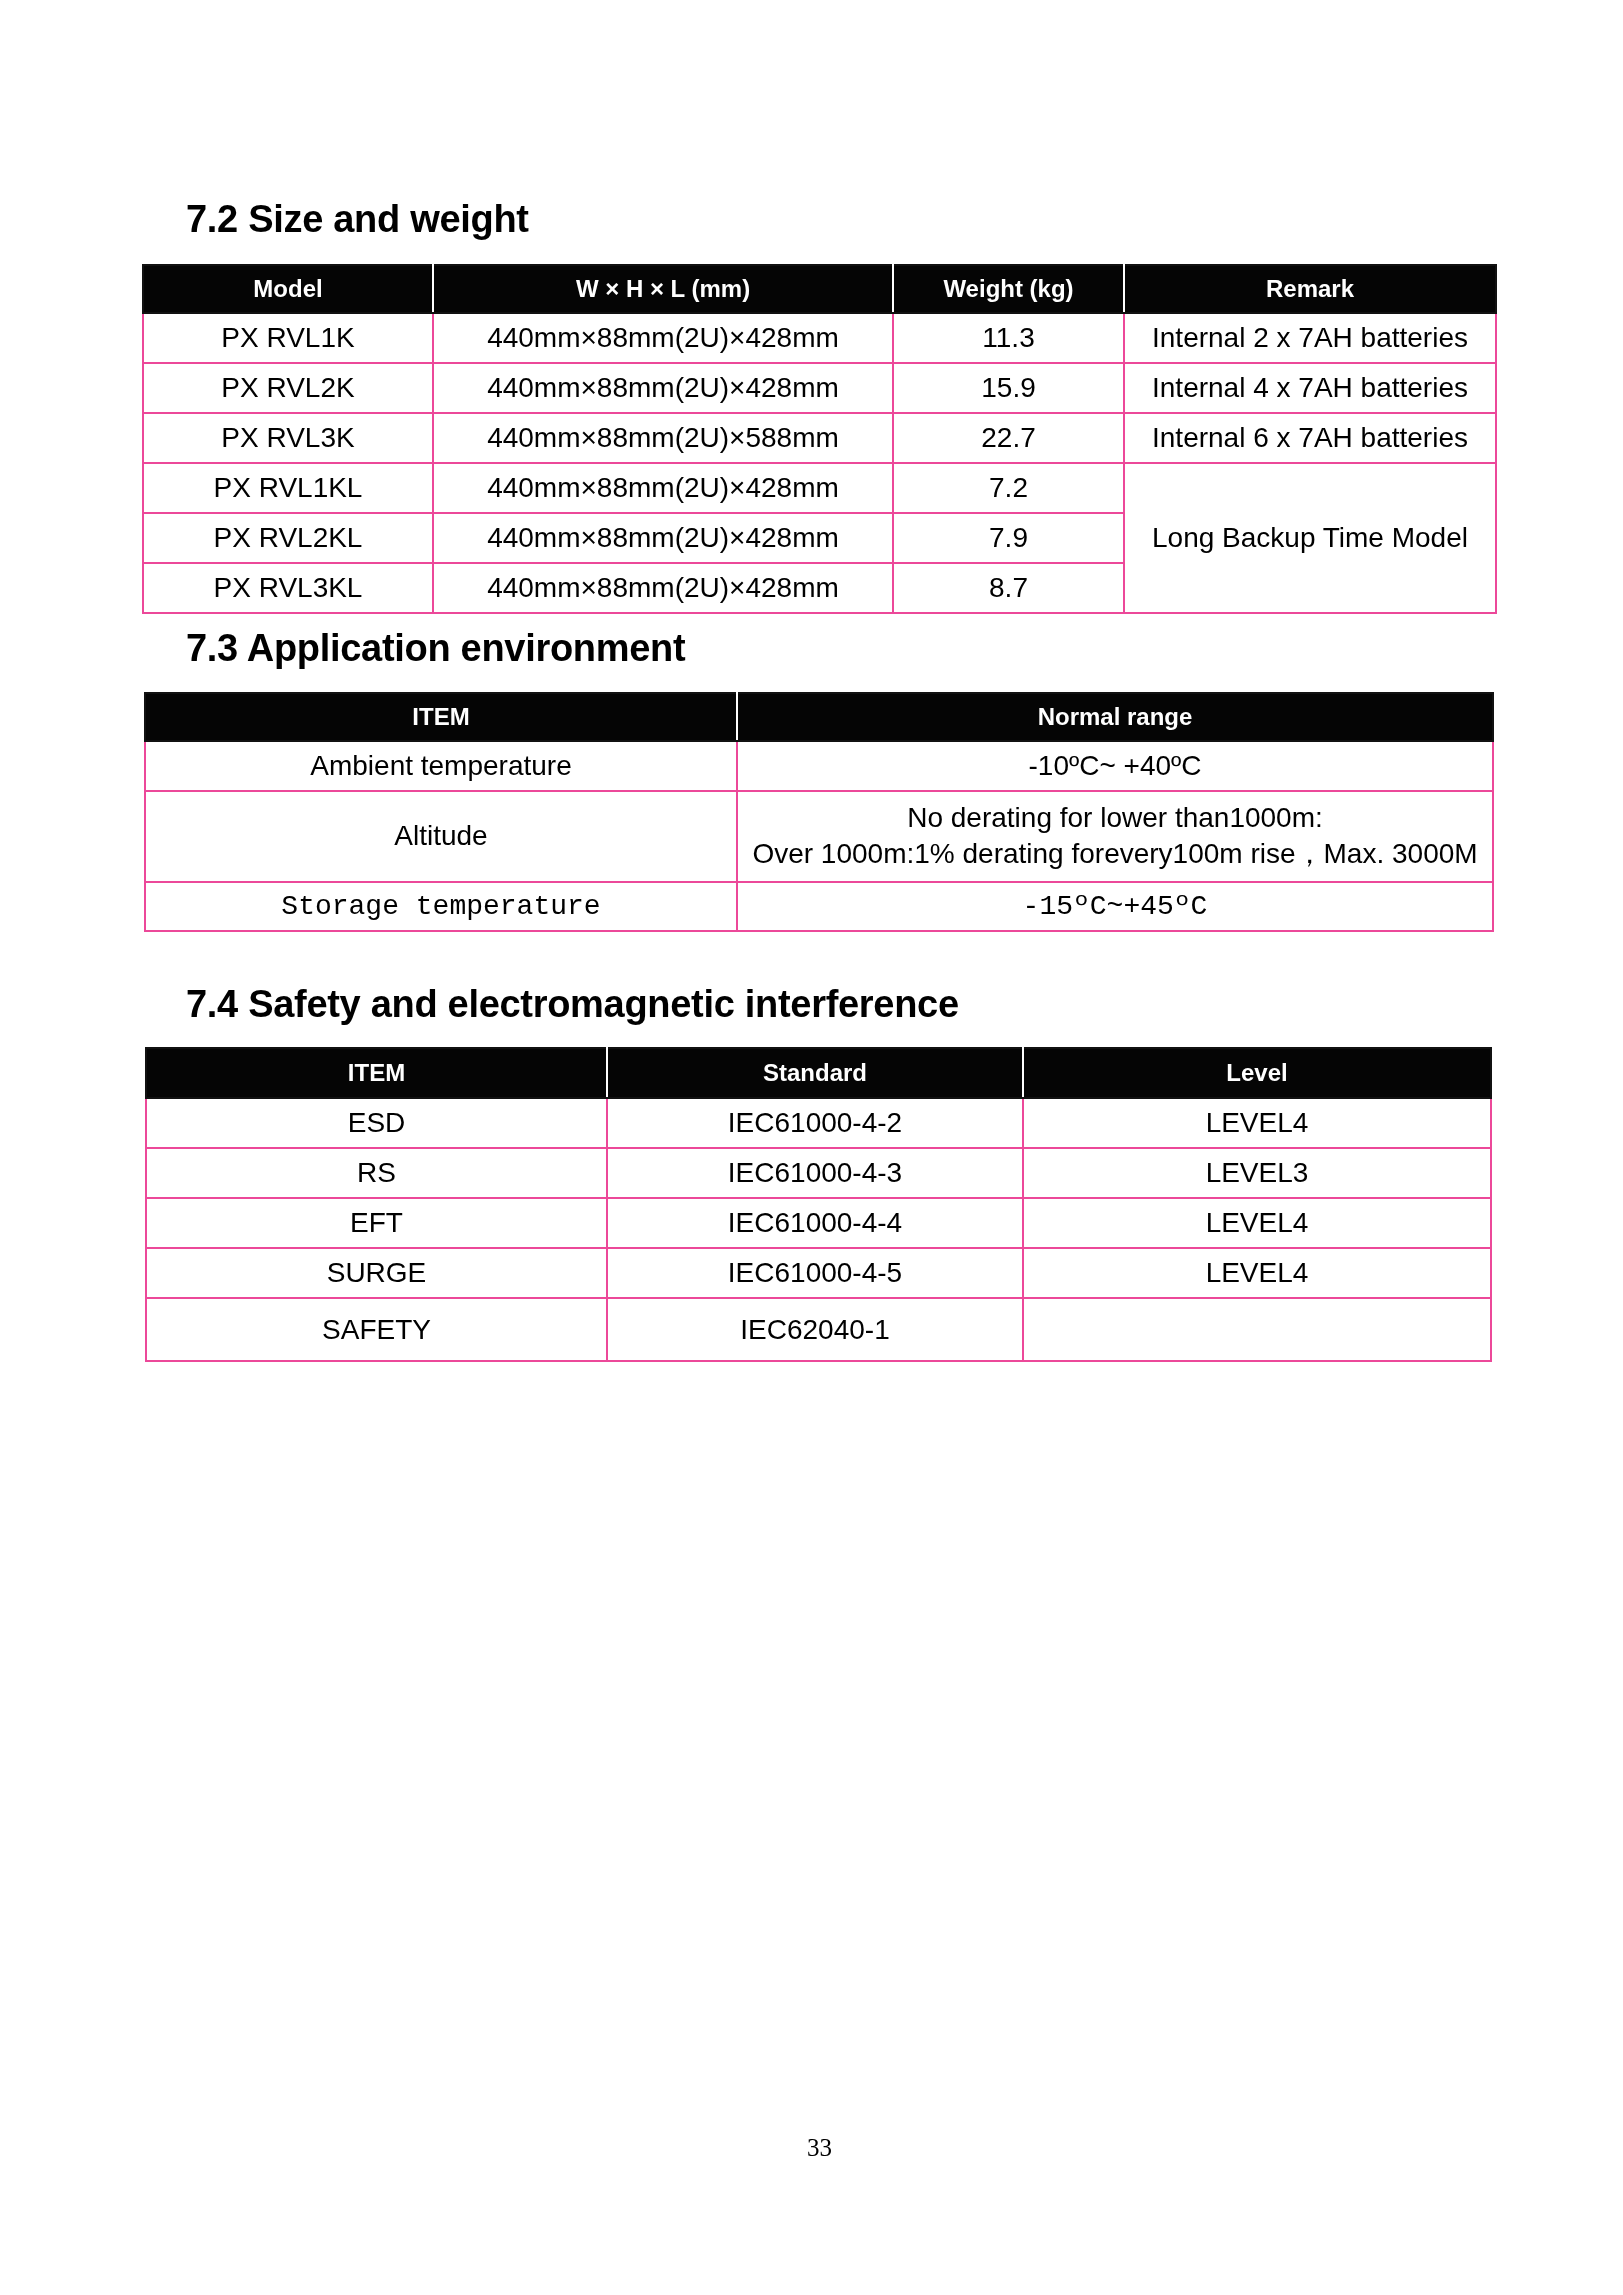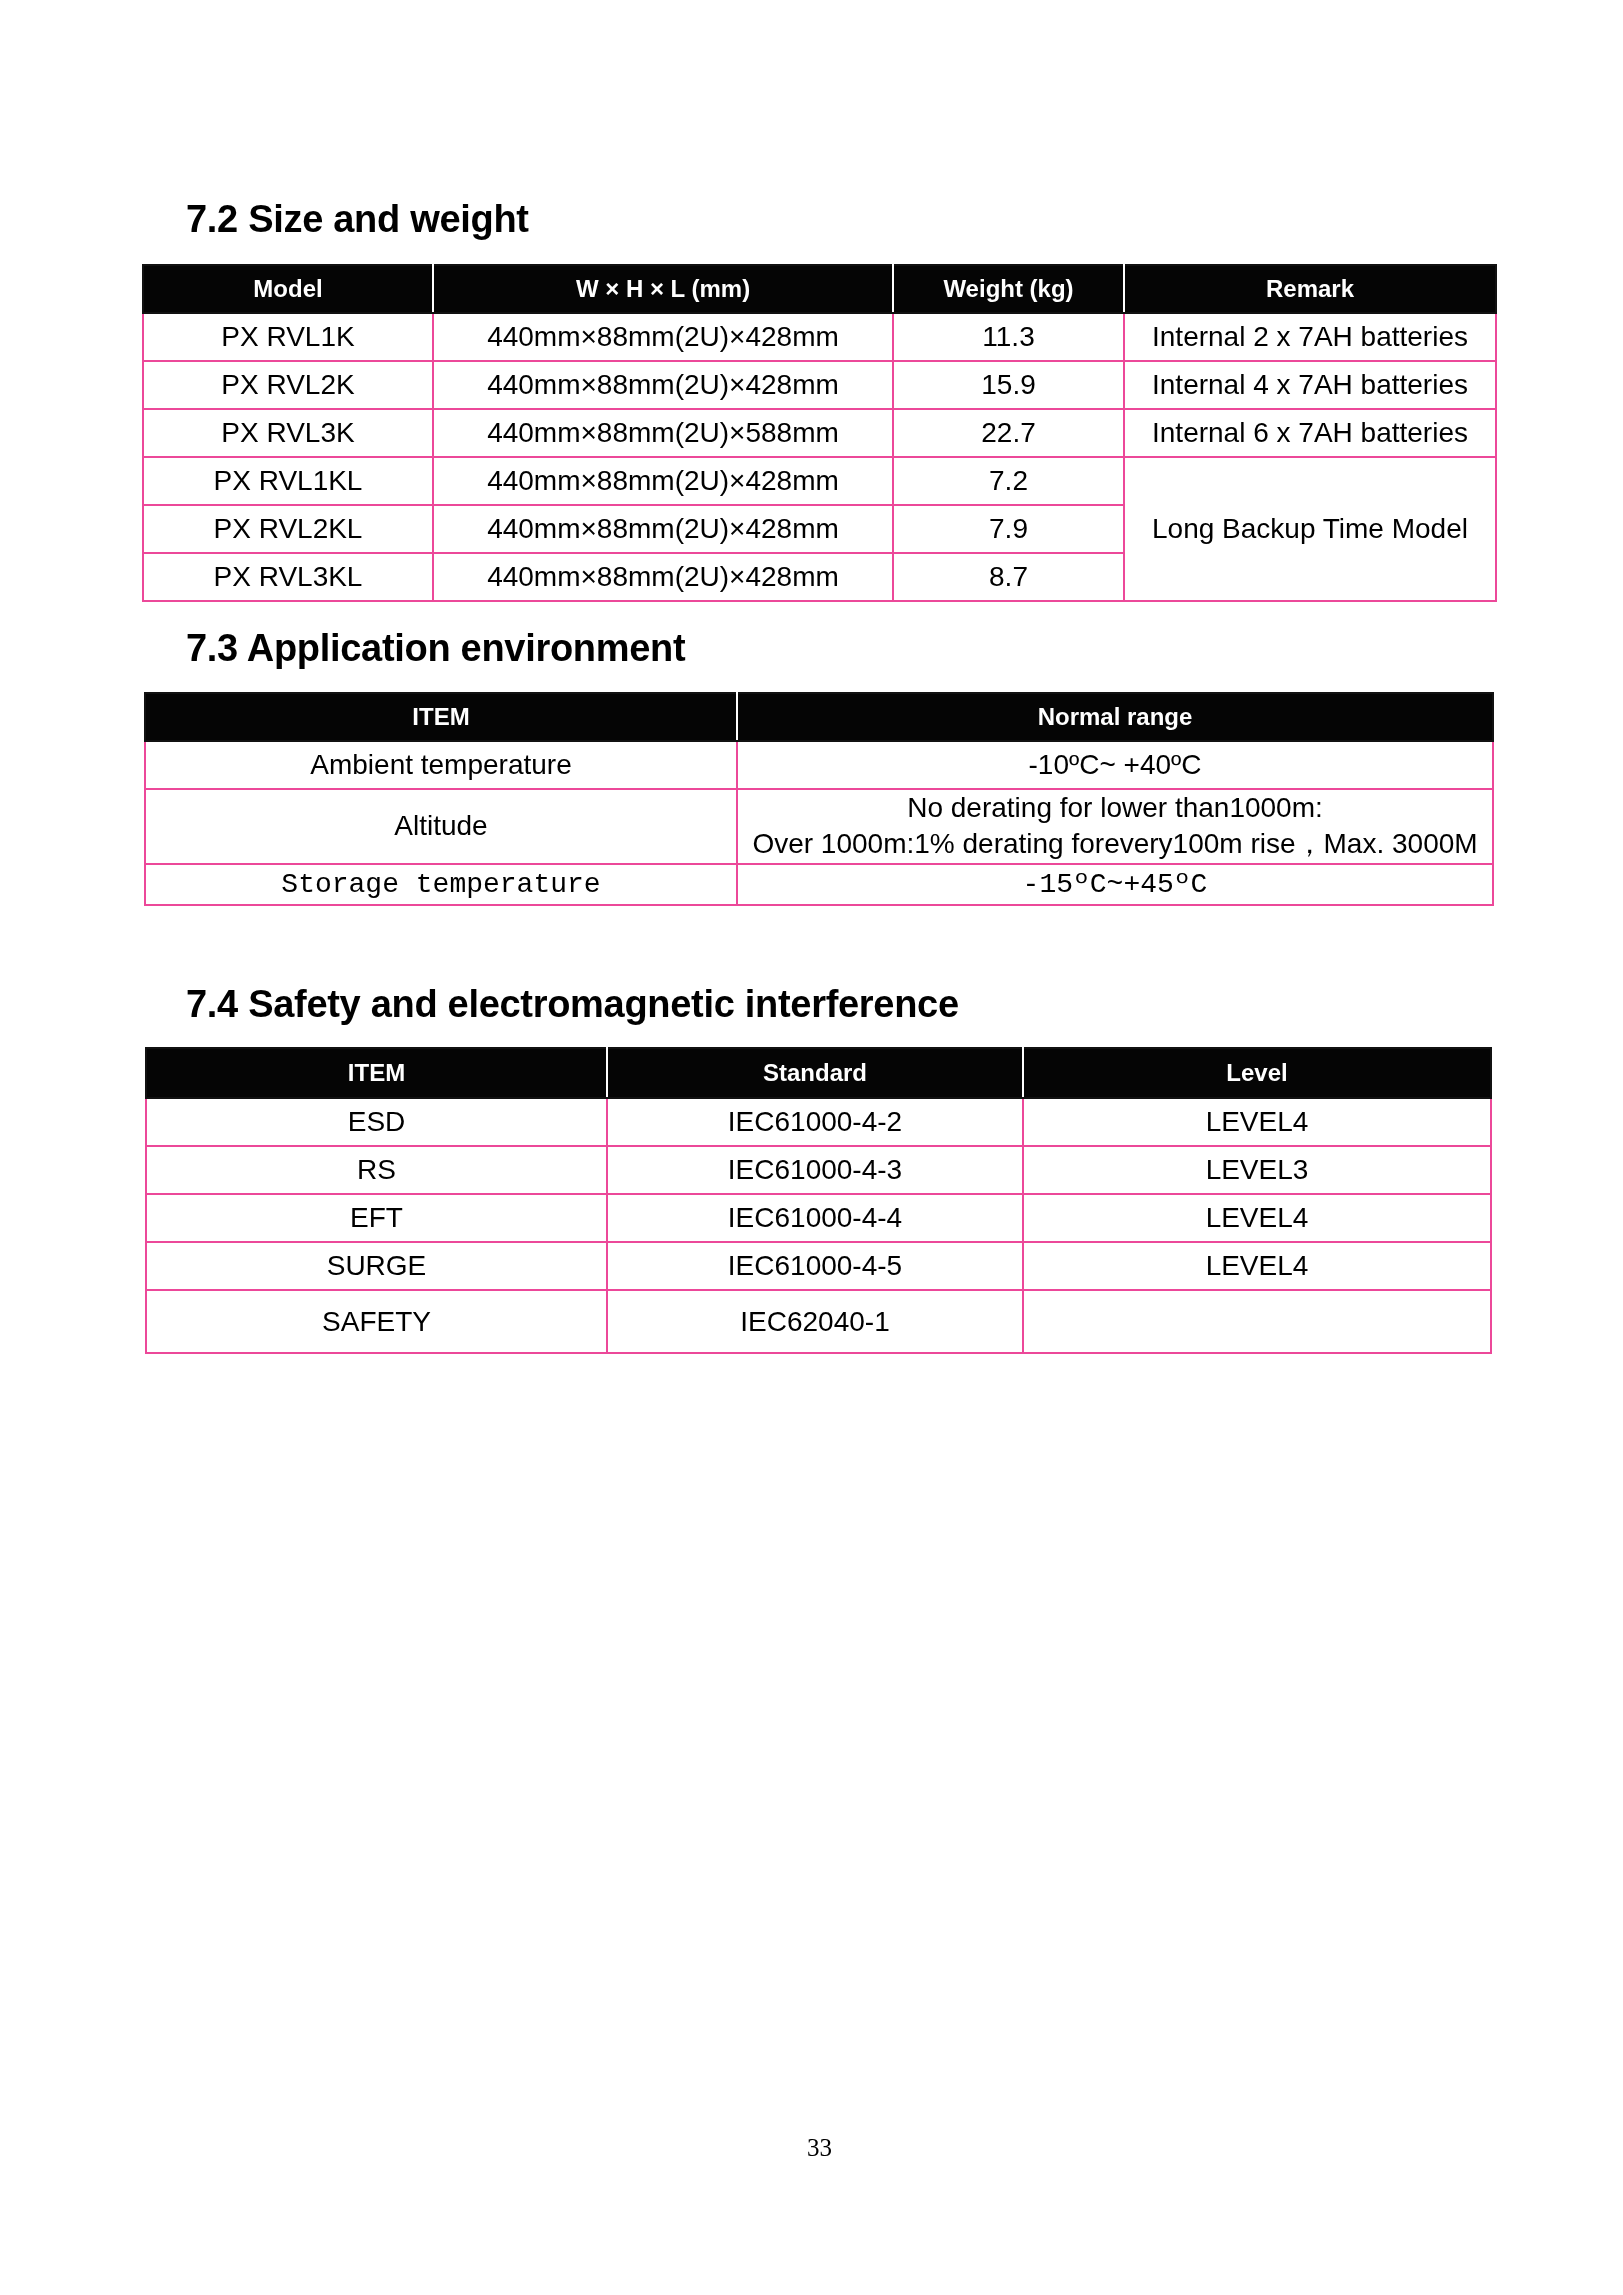--- a/index.html
+++ b/index.html
@@ -2,21 +2,21 @@
 <html style="font-size:10.5px"><head>
   <meta charset="utf-8">
   <style>
     html, body { margin:0; padding:0; background:#ffffff; }
     body { width:1623px; height:2295px; position:relative; overflow:hidden;
            font-family:"Liberation Sans", sans-serif; color:#000; }
     .heading { position:absolute; font-weight:bold; font-size:38px; line-height:1;
                letter-spacing:-0.3px; margin:0; white-space:nowrap; }
     table { position:absolute; border-collapse:collapse; table-layout:fixed;
             font-family:"Liberation Sans", sans-serif; }
-    th, td { border:2px solid #ec4899; text-align:center; vertical-align:middle; padding:0; }
+    th, td { border:2px solid #ec4899; text-align:center; vertical-align:middle; padding:8px; }
     th { background:#050505; color:#fff; font-weight:bold; font-size:24px;
          border-left-color:#fff; border-right-color:#fff; border-top-color:#111; border-bottom-color:#111; }
     th:first-child { border-left-color:#111; }
     th:last-child { border-right-color:#111; }
     td { font-size:28px; font-weight:normal; color:#000; }
     .multi { line-height:1.3;border-radius:16px; }
     .page-number { position:absolute; left:8px; width:1623px; text-align:center; top:2134px;
                    font-family:"Liberation Serif", serif; font-size:25px; }
   </style>
 </head>

